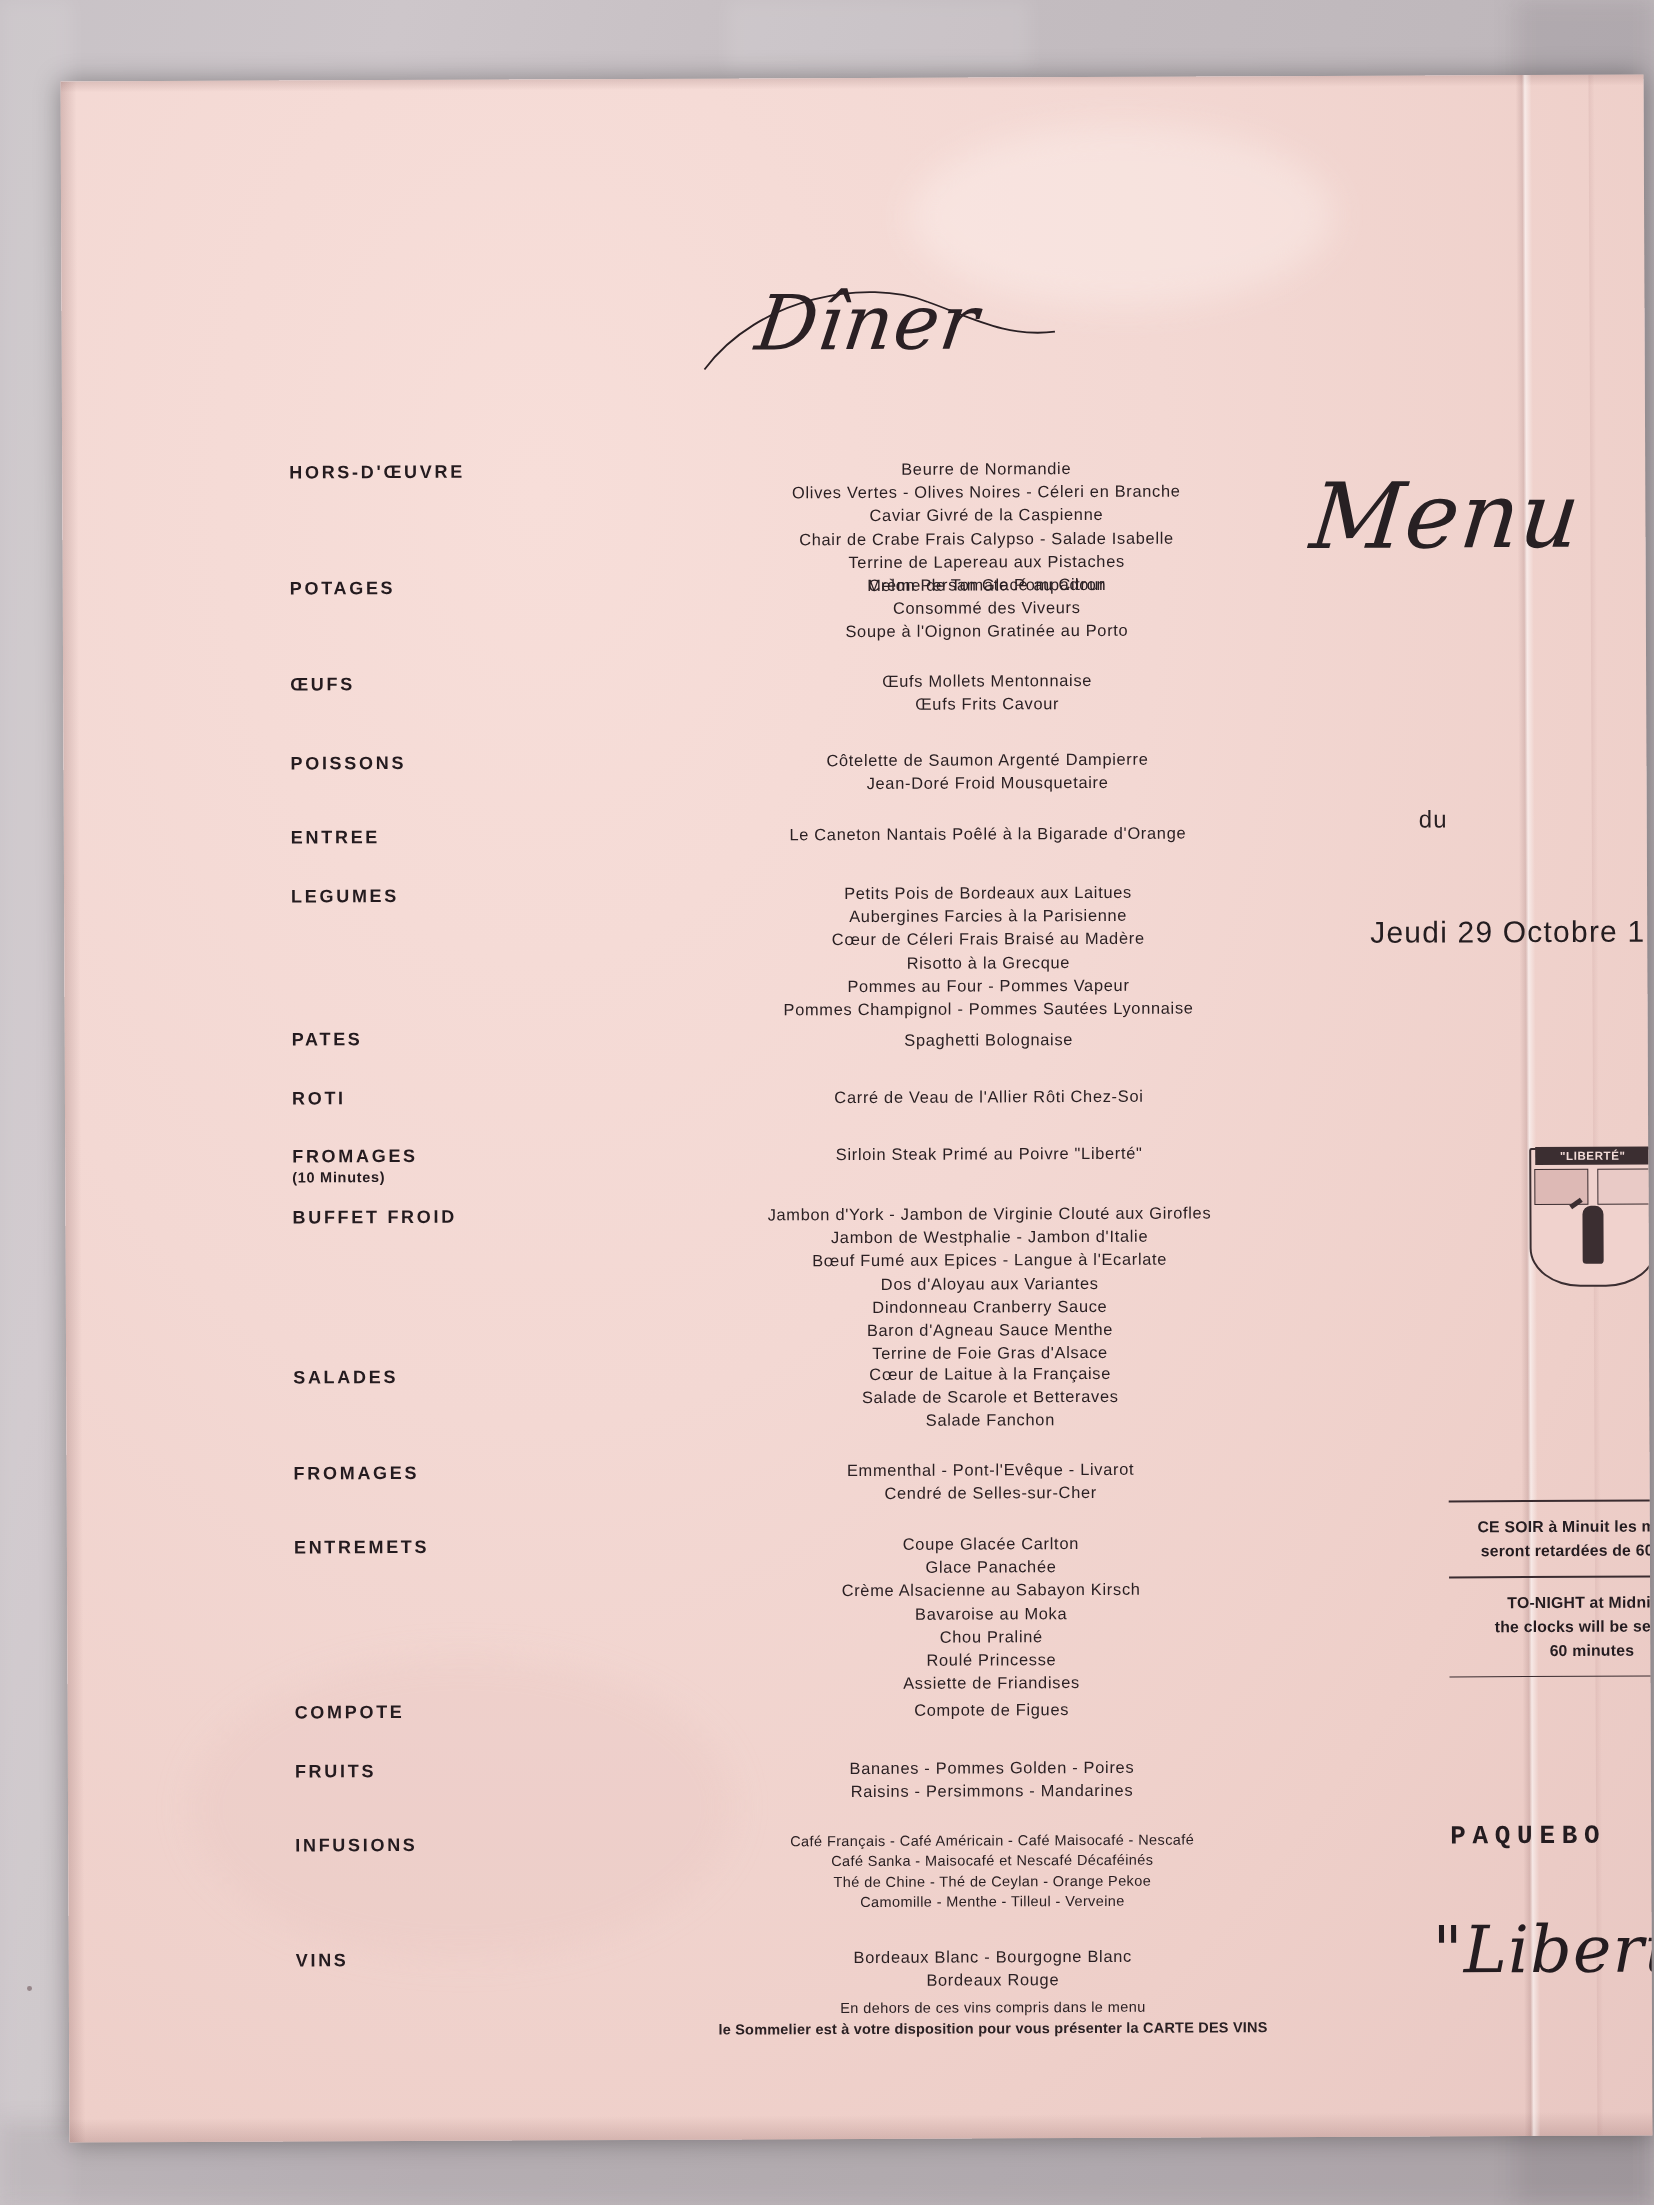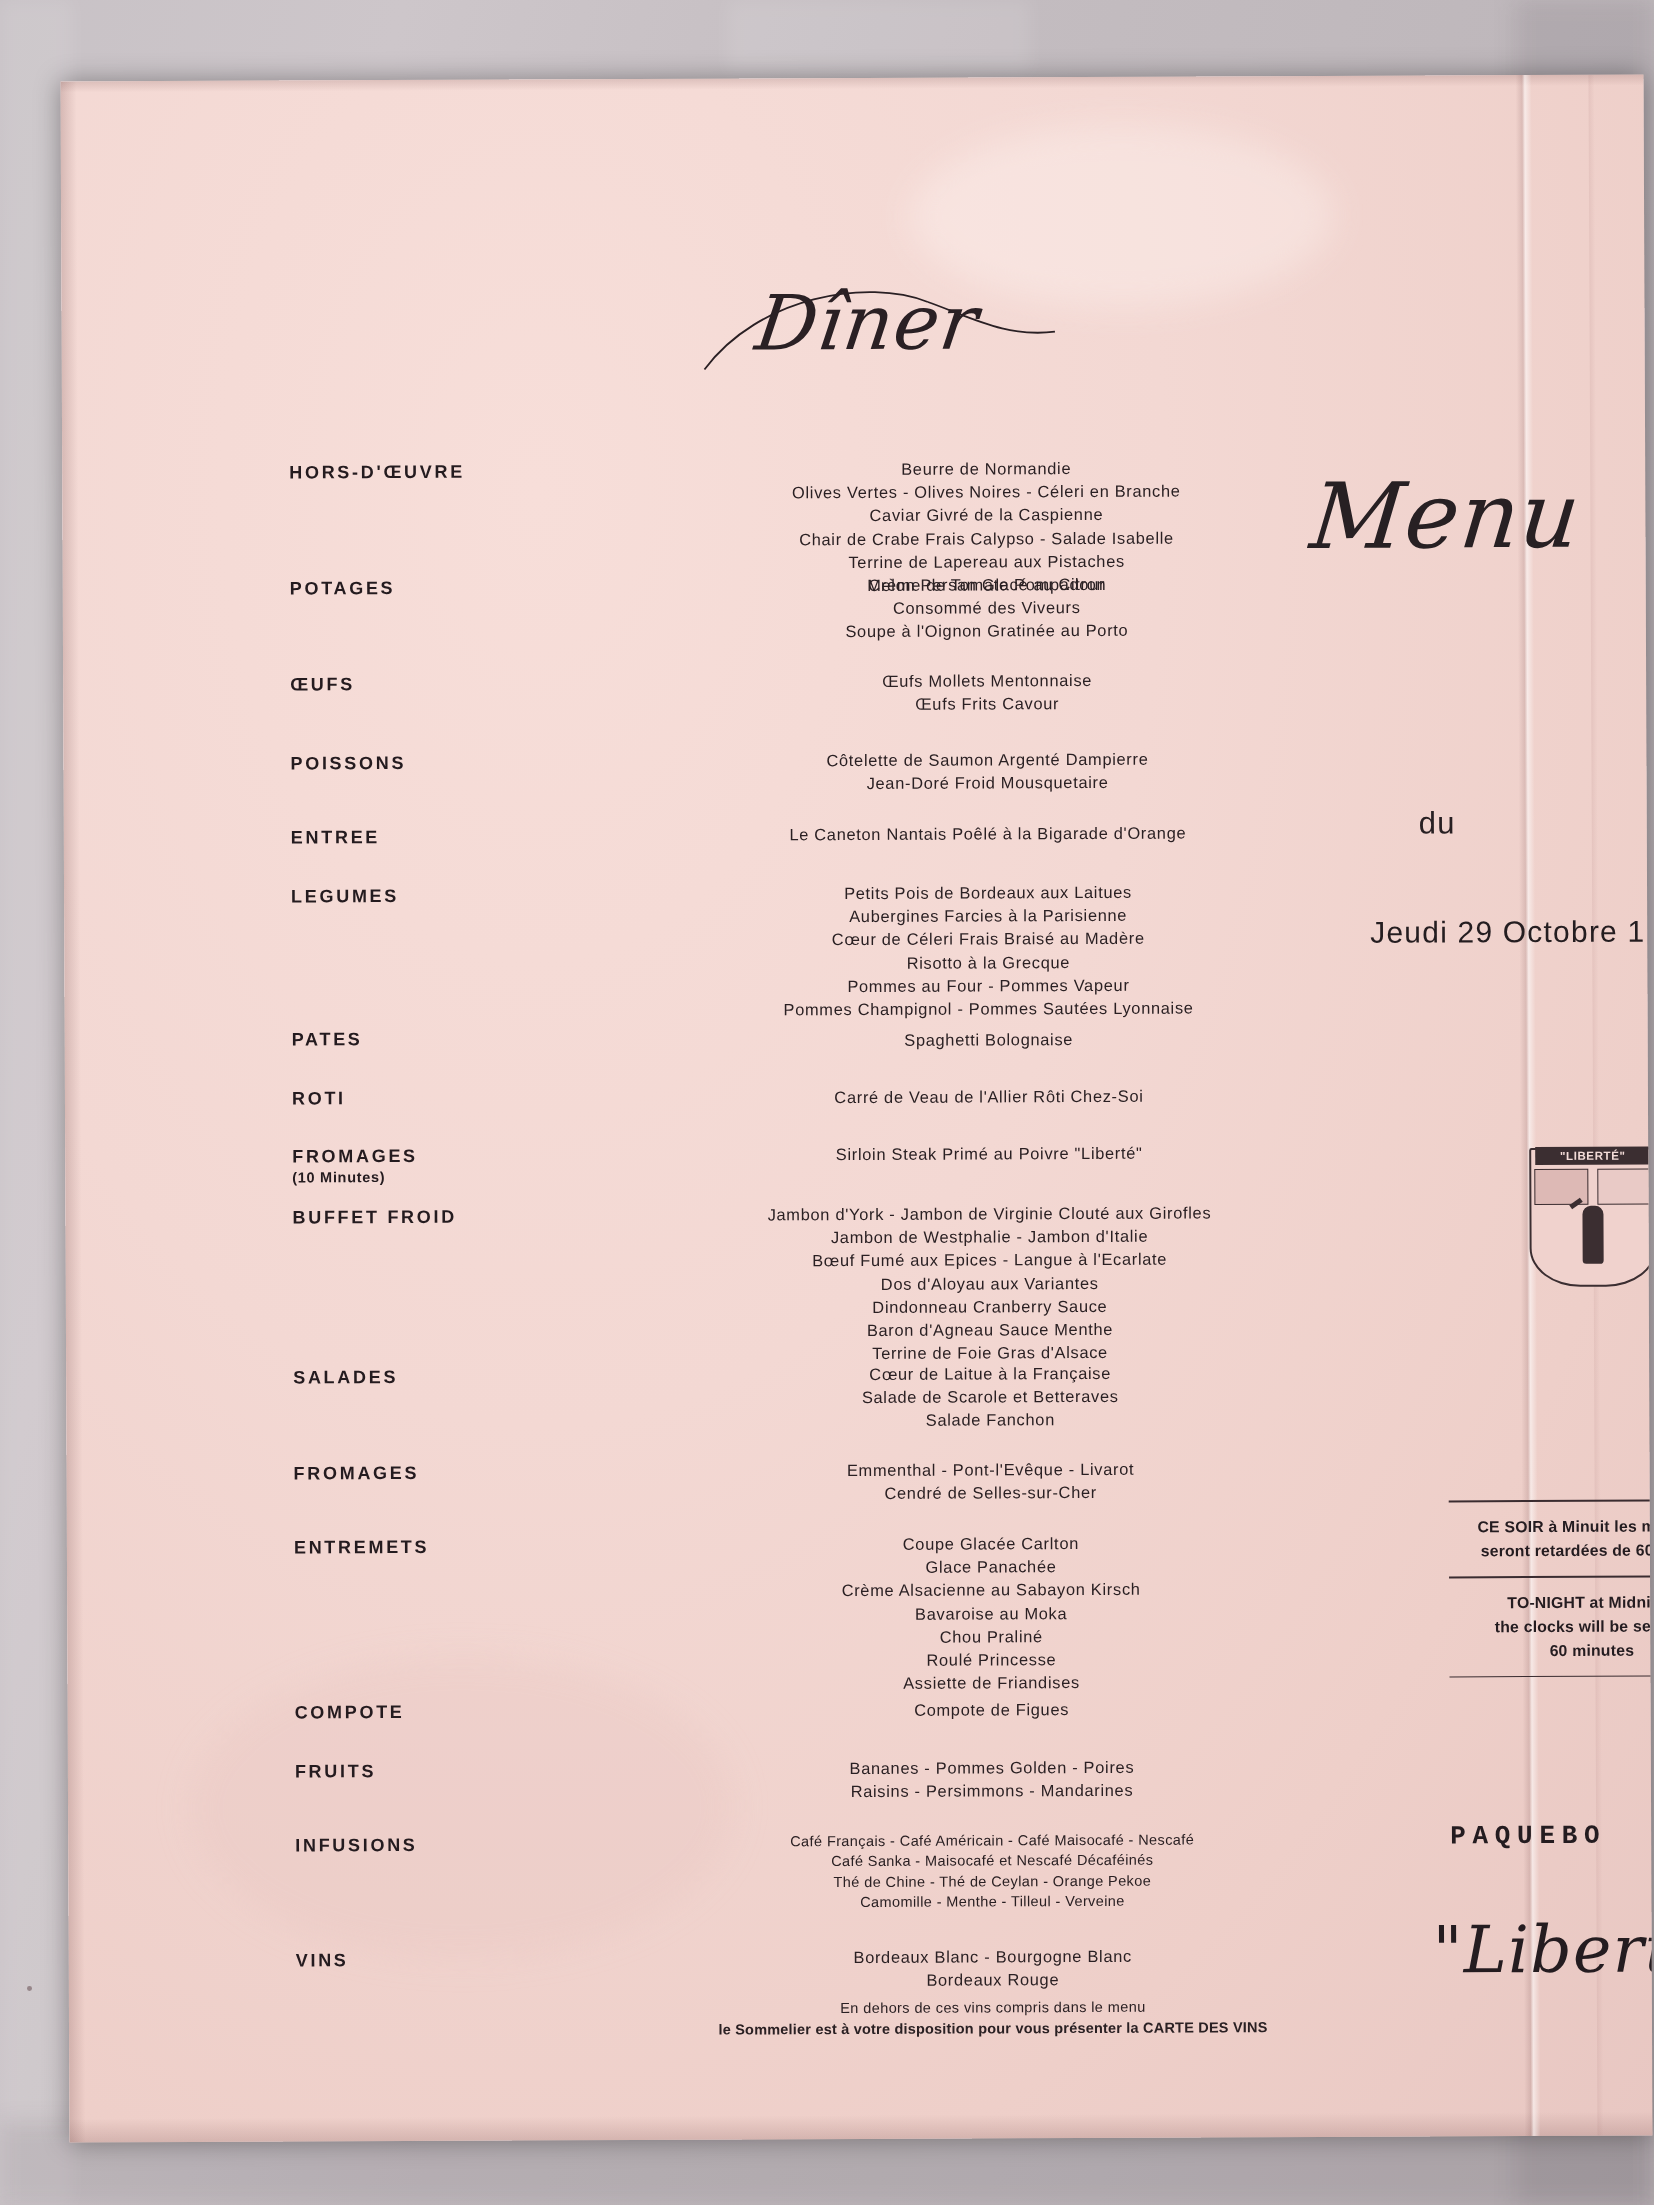--- a/index.html
+++ b/index.html
@@ -162,21 +162,21 @@
     color: #272023;
     transform: skewX(-6deg);
     letter-spacing: 1.2px;
     white-space: nowrap;
   }
   #menu-du {
     position: absolute;
     left: 1355px;
     top: 730px;
     font-family: "Liberation Sans", sans-serif;
-    font-size: 31px;
+    font-size: 24px;
     color: #282023;
     letter-spacing: 1.2px;
   }
   #menu-date {
     position: absolute;
     left: 1306px;
     top: 840px;
     font-family: "Liberation Sans", sans-serif;
     font-size: 30px;
     color: #241d20;

